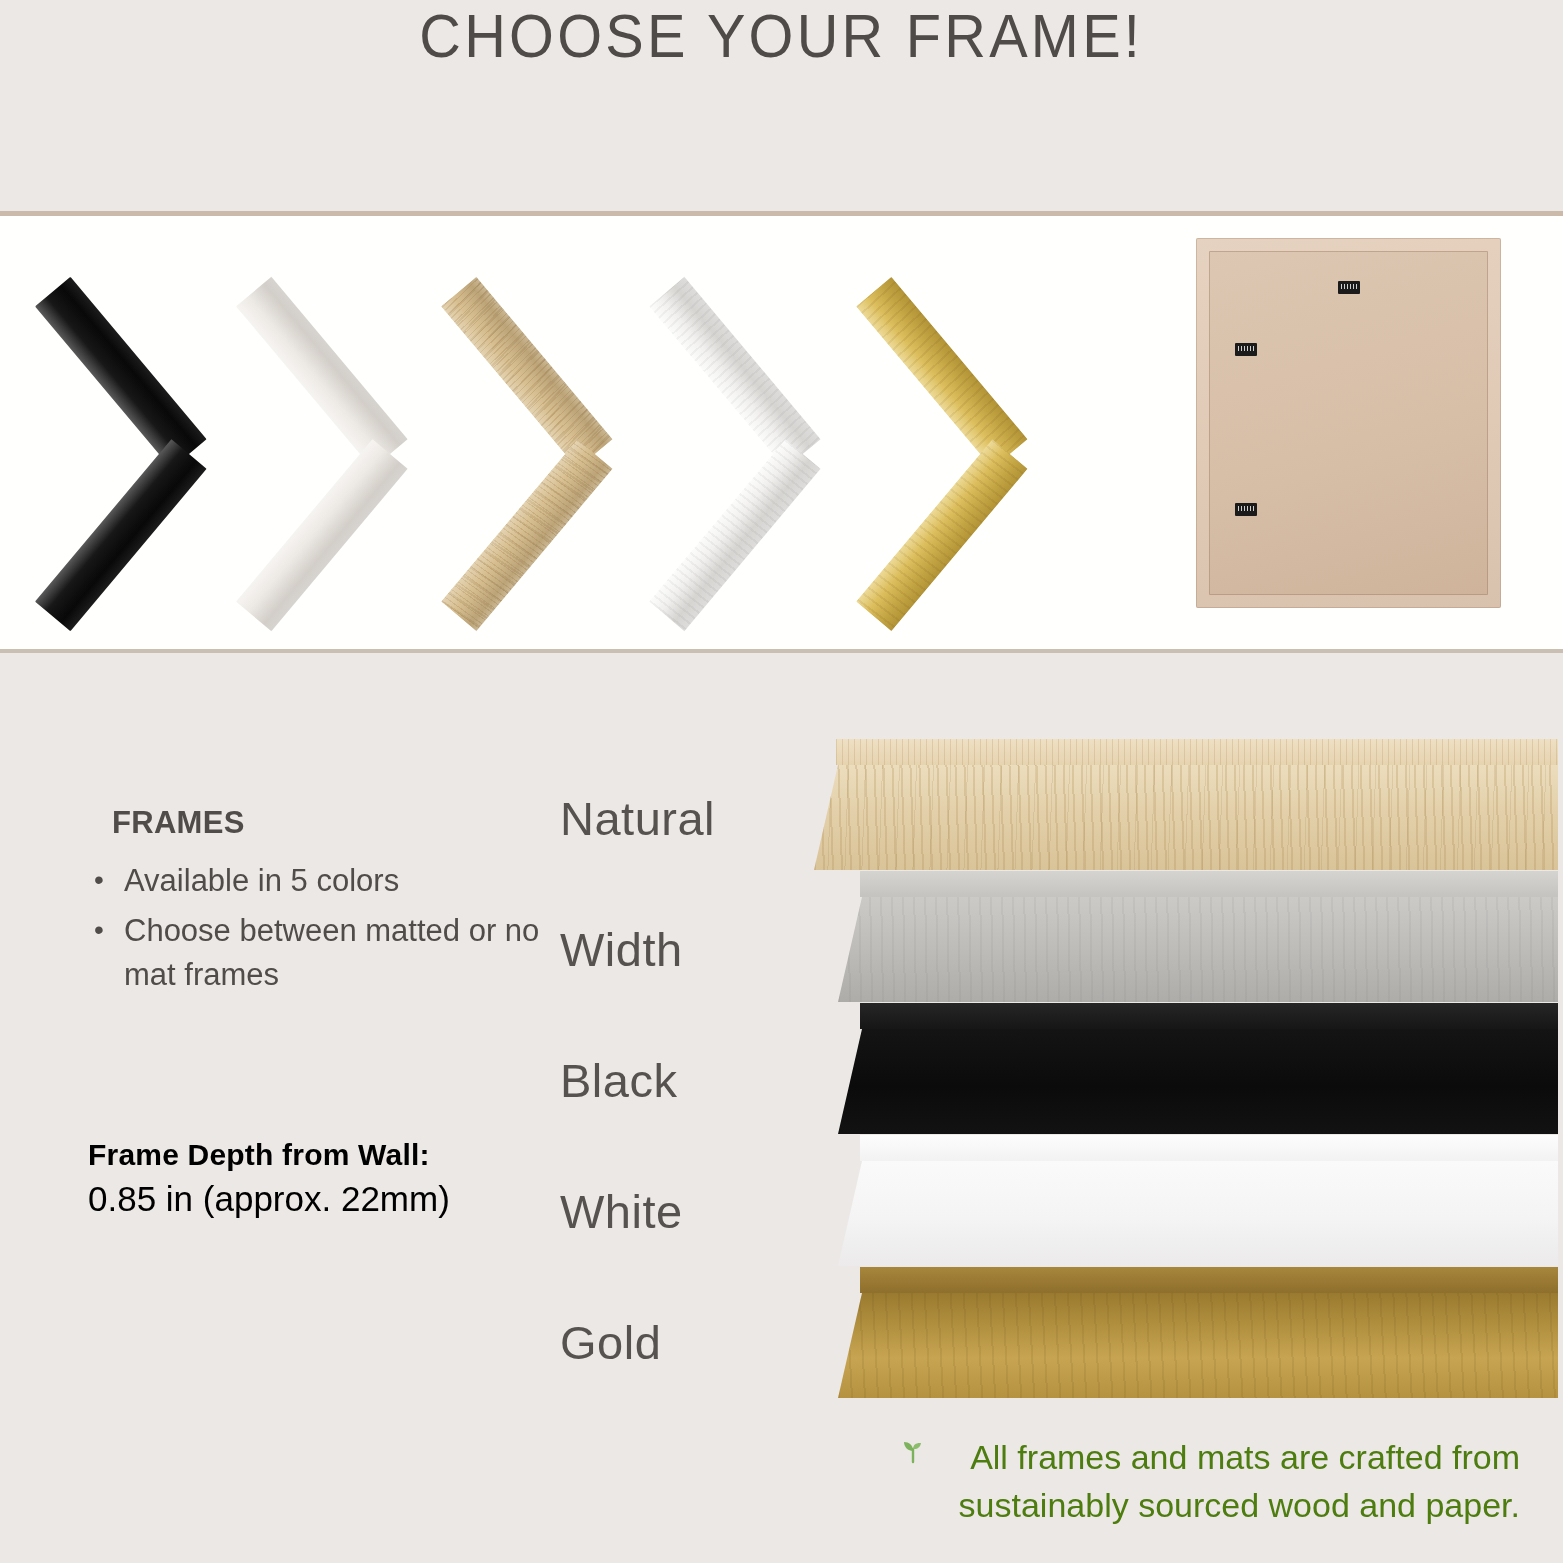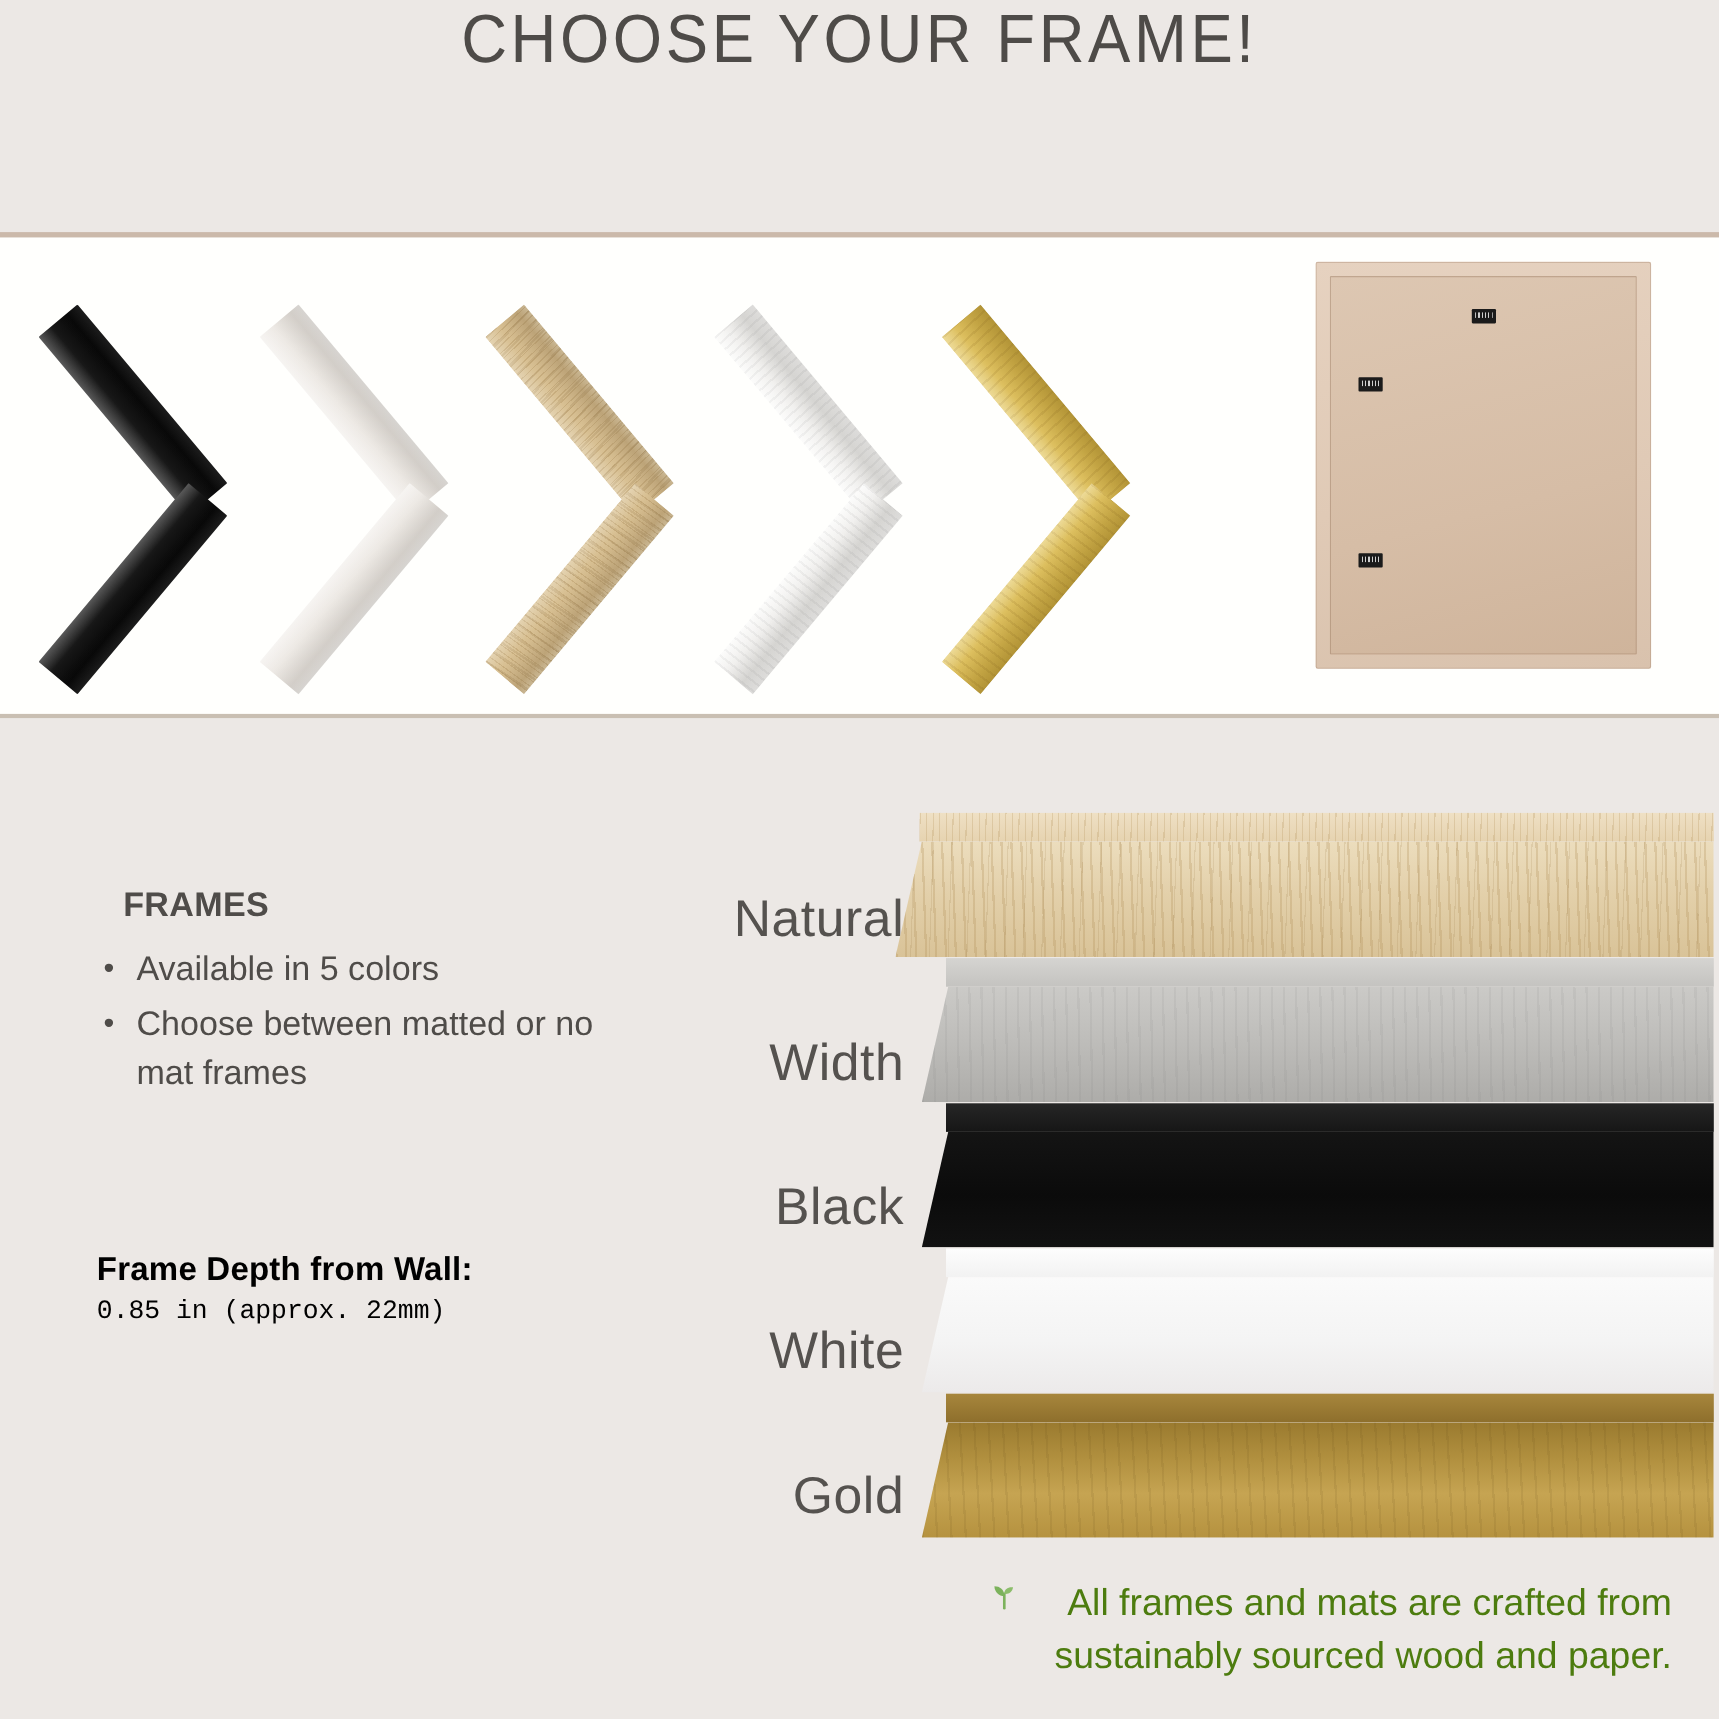--- a/index.html
+++ b/index.html
@@ -175,33 +175,32 @@
   }
   .bullet-text { flex: 1 1 auto; }
   .spec-group { margin-bottom: 58px; }
   .spec-label {
     font-size: 30px;
     font-weight: bold;
     letter-spacing: 0.2px;
     margin-bottom: 7px;
   }
   .spec-value {
-    font-size: 24px;
+    font-size: 35px;
     font-weight: 300;
-    font-family: Liberation Mono, monospace;
   }
   .spec-anchor { position: absolute; left: 88px; top: 485px; width: 560px; color:#000000; }
 
   
   .labels-col {
     position: absolute;
     left: 560px;
-    top: 116px;
+    top: 100px;
     width: 262px;
-    text-align: right;
+    text-align: left;
   }
   .color-label {
     font-size: 47px;
     font-weight: 300;
     color: #55524f;
     height: 131px;
     line-height: 131px;
     letter-spacing: 0.5px;
   }
 

